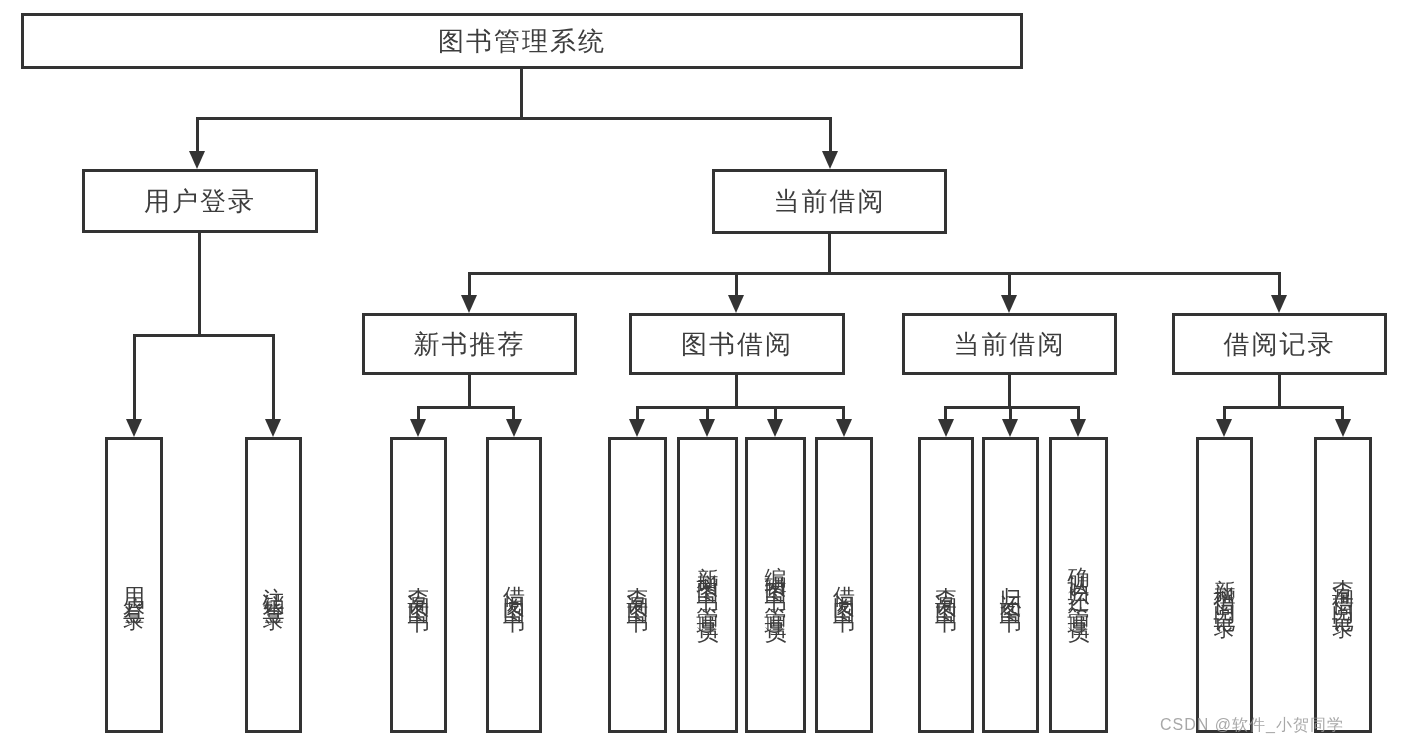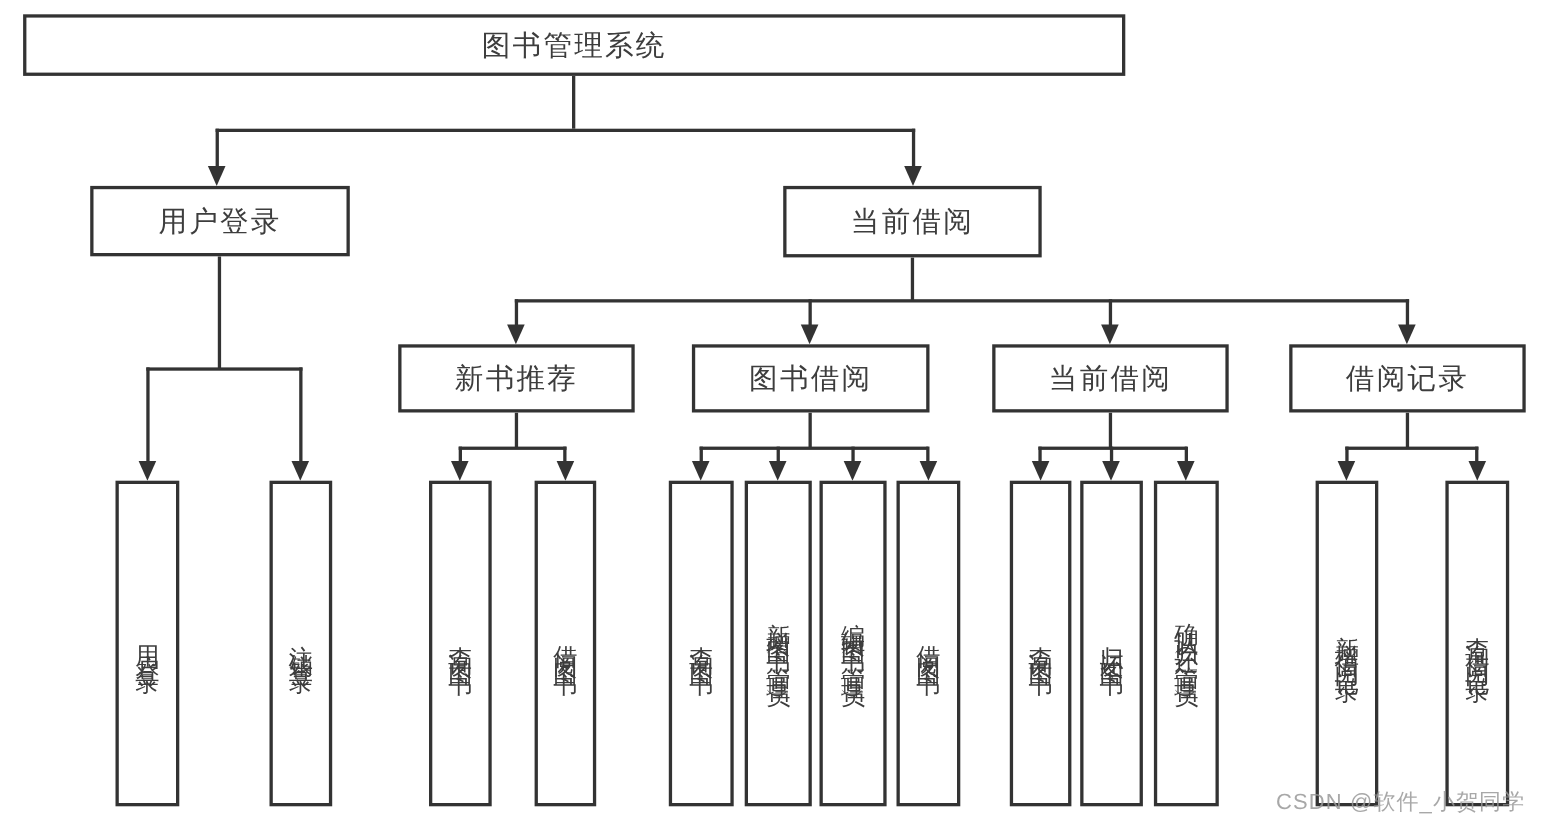--- a/index.html
+++ b/index.html
@@ -47,21 +47,21 @@
   .arr {
     position: absolute; width: 0; height: 0;
     border-left: 8px solid transparent;
     border-right: 8px solid transparent;
     border-top: 18px solid var(--line);
     z-index: 1;
   }
 
   .watermark {
     position: absolute;
-    font-size: 20px; letter-spacing: 1px;
+    font-size: 16px; letter-spacing: 1px;
     color: var(--watermark);
     opacity: 0.85;
     white-space: nowrap;
     z-index: 5;
   }
 </style>
 </head>
 <body>
 
 <div class="diagram">

